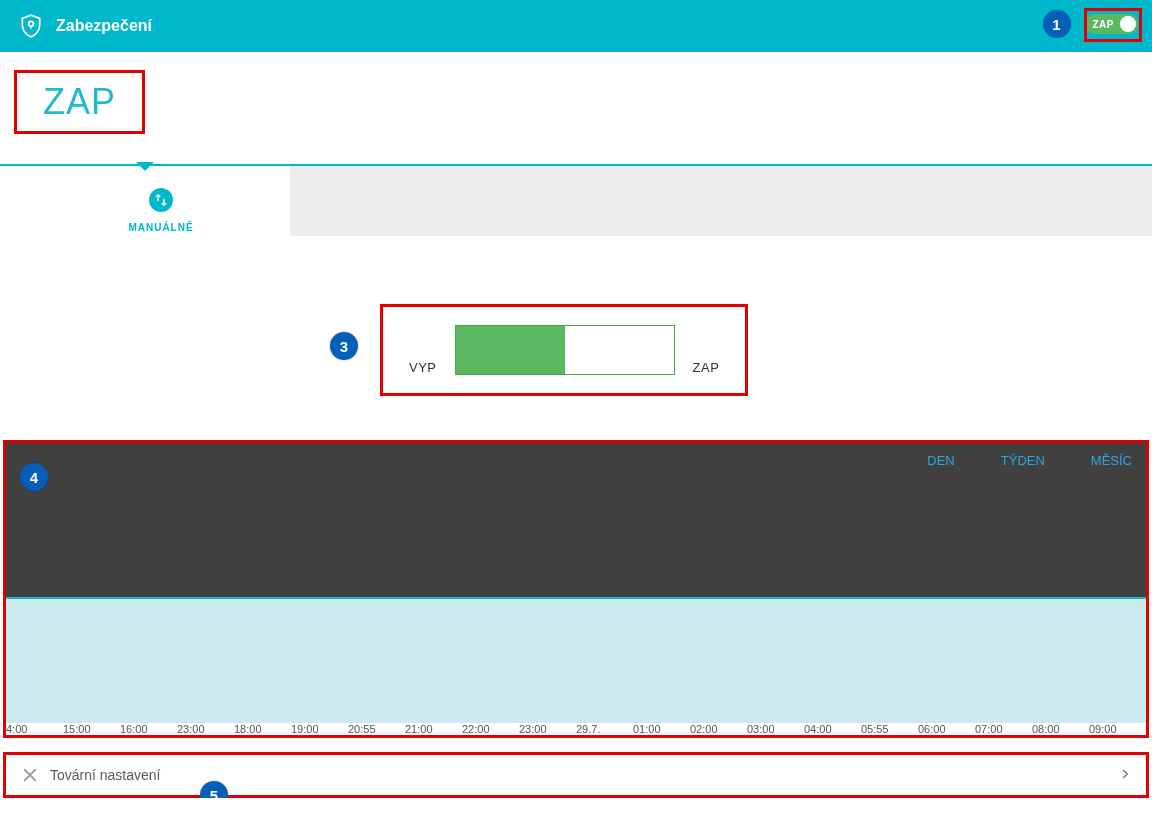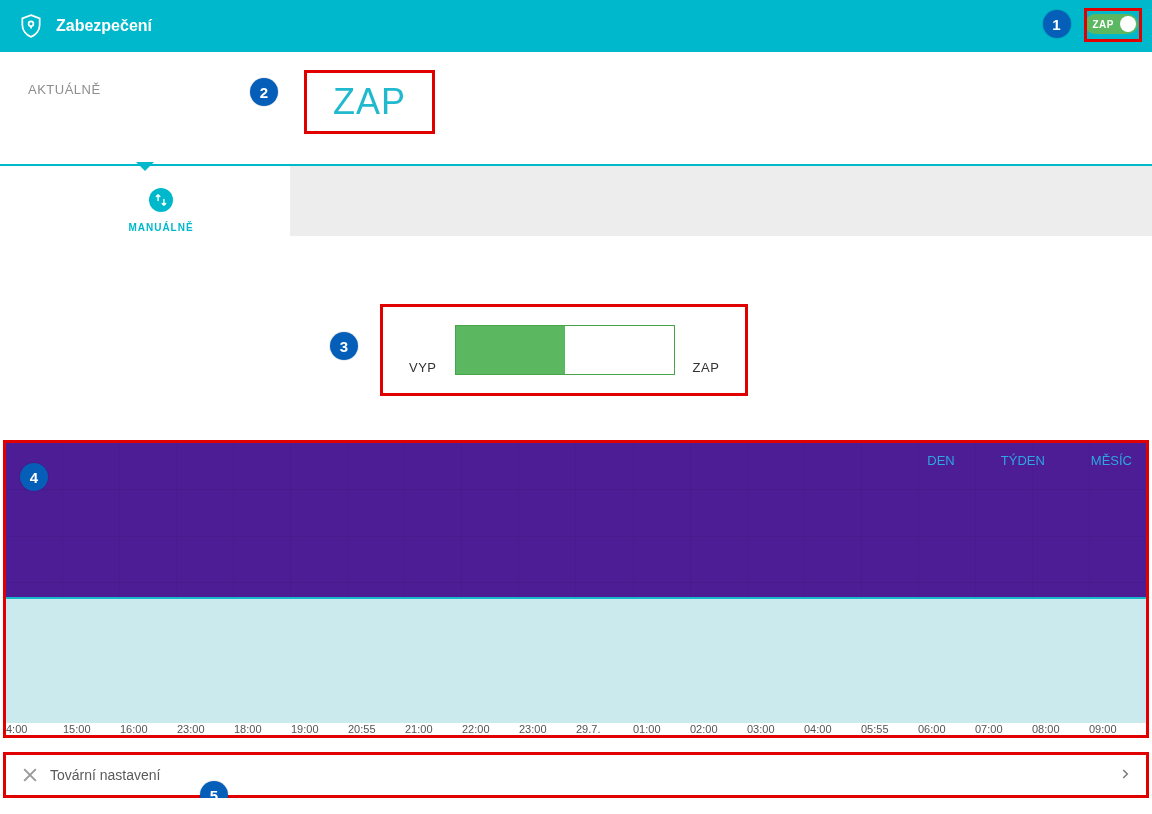--- a/index.html
+++ b/index.html
@@ -176,21 +176,21 @@
   
   .chart-out{
     margin:44px 3px 0 3px;
     border:3px solid var(--red);
     position:relative;
     padding:0;
   }
   .chart{
     position:relative;
     height:280px;
-    background:#4c1d95;
+    background:#404040;
   }
   .chart .range-tabs{
     position:absolute;
     right:14px;top:10px;
     display:flex;
     gap:46px;
     font-size:13px;
     font-weight:500;
     color:#2EA6E1;
   }
@@ -287,23 +287,20 @@
     <span class="badge" style="position:static;margin-right:14px;">1</span>
     <div class="pill">
       <span>ZAP</span>
       <span class="knob"></span>
     </div>
   </div>
   <div class="hdr-square"></div>
 </div>
 
 <div class="row1" style="position:relative;">
-  <div class="col-left">
-    <div class="lbl">AKTUÁLNĚ</div>
-  </div>
   <div class="col-right" style="position:relative;">
     <span class="badge" style="top:26px;left:-40px;">2</span>
     <div class="zap-box">ZAP</div>
   </div>
 </div>
 
 <div class="tabs">
   <div class="tab-col">
     <span class="carets"></span>
     <span class="circ">

